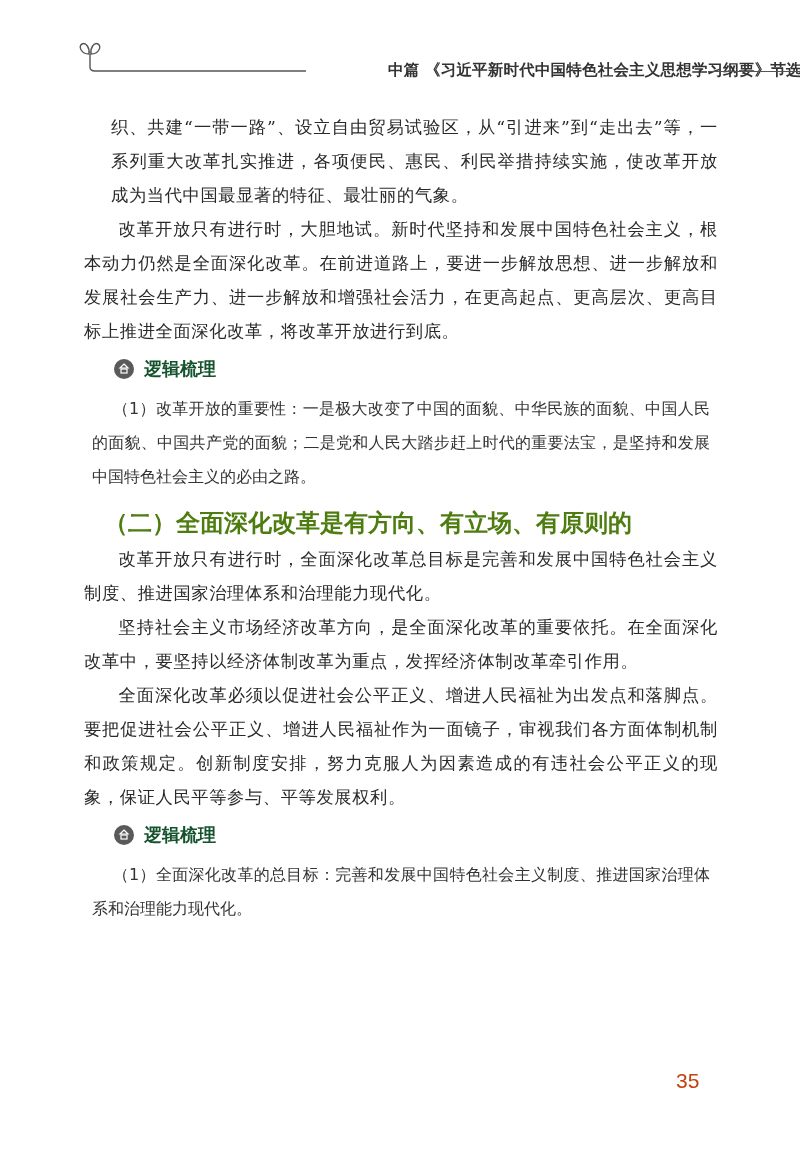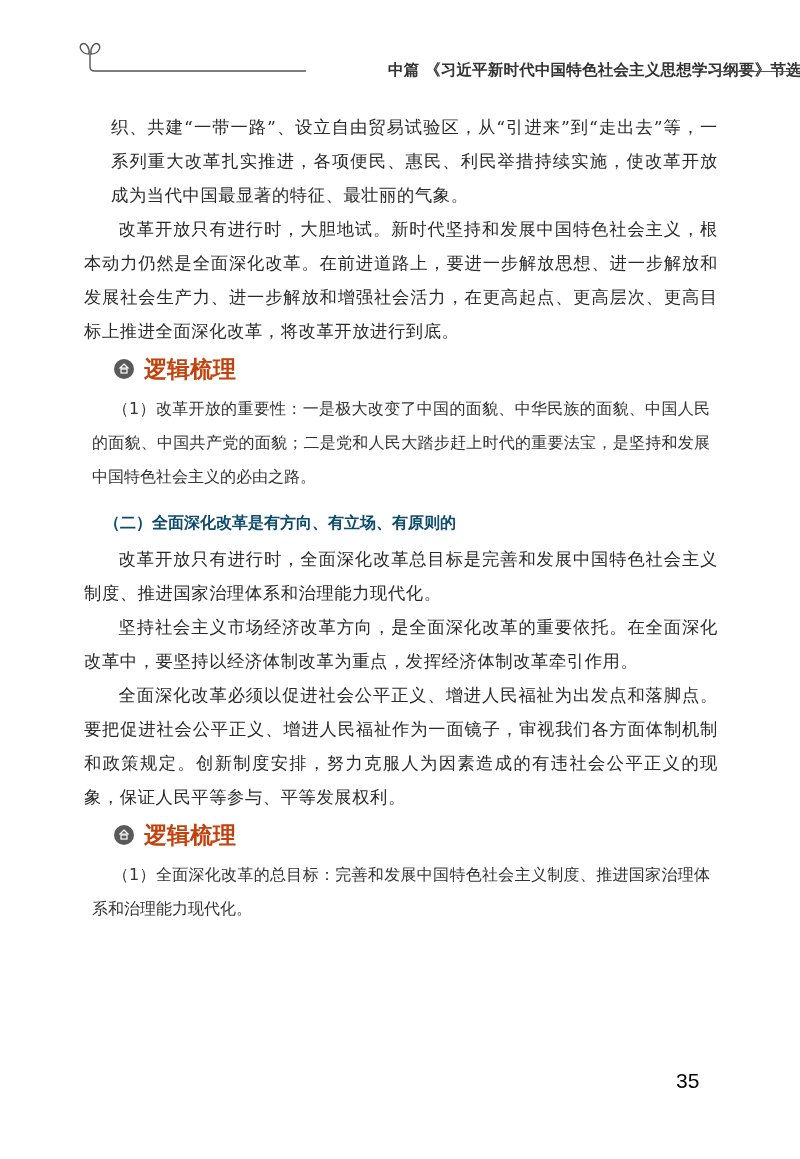--- a/index.html
+++ b/index.html
@@ -18,37 +18,37 @@
     .header .rule-right { position: absolute; left: 630px; top: 31px; width: 92px; border-top: 1.3px solid #555; }
 
     .content { position: absolute; left: 84px; top: 110px; width: 634px; }
     p.para {
       margin: 0; font-size: 17.3px; line-height: 34px; text-indent: 2em;
       text-align: justify; letter-spacing: 0.6px;
     }
     p.para.cont { text-indent: 0; margin-left: 27px; }
     .logic-head {
       display: flex; align-items: center; margin: 6px 0 2px 30px; height: 30px;
-      font-family: "DejaVu Sans", "Liberation Sans", sans-serif; font-size: 23px; font-weight: bold; color: #c2410c;
+      font-family: "DejaVu Sans", "Liberation Sans", sans-serif; font-size: 18px; font-weight: bold; color: #14532d;
     }
     .logic-head .badge {
       width: 20px; height: 20px; border-radius: 50%; background: #5a5a5a; margin-right: 10px;
       display: inline-flex; align-items: center; justify-content: center;
     }
     p.logic {
       margin: 8px; font-family: "DejaVu Sans", "Liberation Sans", sans-serif;
       font-size: 16px; line-height: 34px; text-indent: 1.3em; text-align: justify; color: #333;
     }
     h2.section {
       margin: 12px 0 2px 20px; font-family: Liberation Sans, sans-serif;
-      font-size: 16px; font-weight: bold; line-height: 34px; color: #0c4a6e;
+      font-size: 24px; font-weight: bold; line-height: 34px; color: #4d7c0f;
     }
     .page-num {
       position: absolute; left: 676px; top: 1069px;
-      font-family: "Liberation Sans", sans-serif; font-size: 21px; color: #000000;
+      font-family: "Liberation Sans", sans-serif; font-size: 21px; color: #c2410c;
     }
   </style>
 </head>
 <body>
 
 <div class="header">
   <svg class="sprout" width="560" height="36" viewBox="0 0 560 36">
     <g fill="none" stroke="#555" stroke-width="1.4">
       <path d="M11 14 C3 14 0 6 4 4 C8 2 12 8 11 14 Z"></path>
       <path d="M13 14 C21 14 24 6 20 4 C16 2 12 8 13 14 Z"></path>

